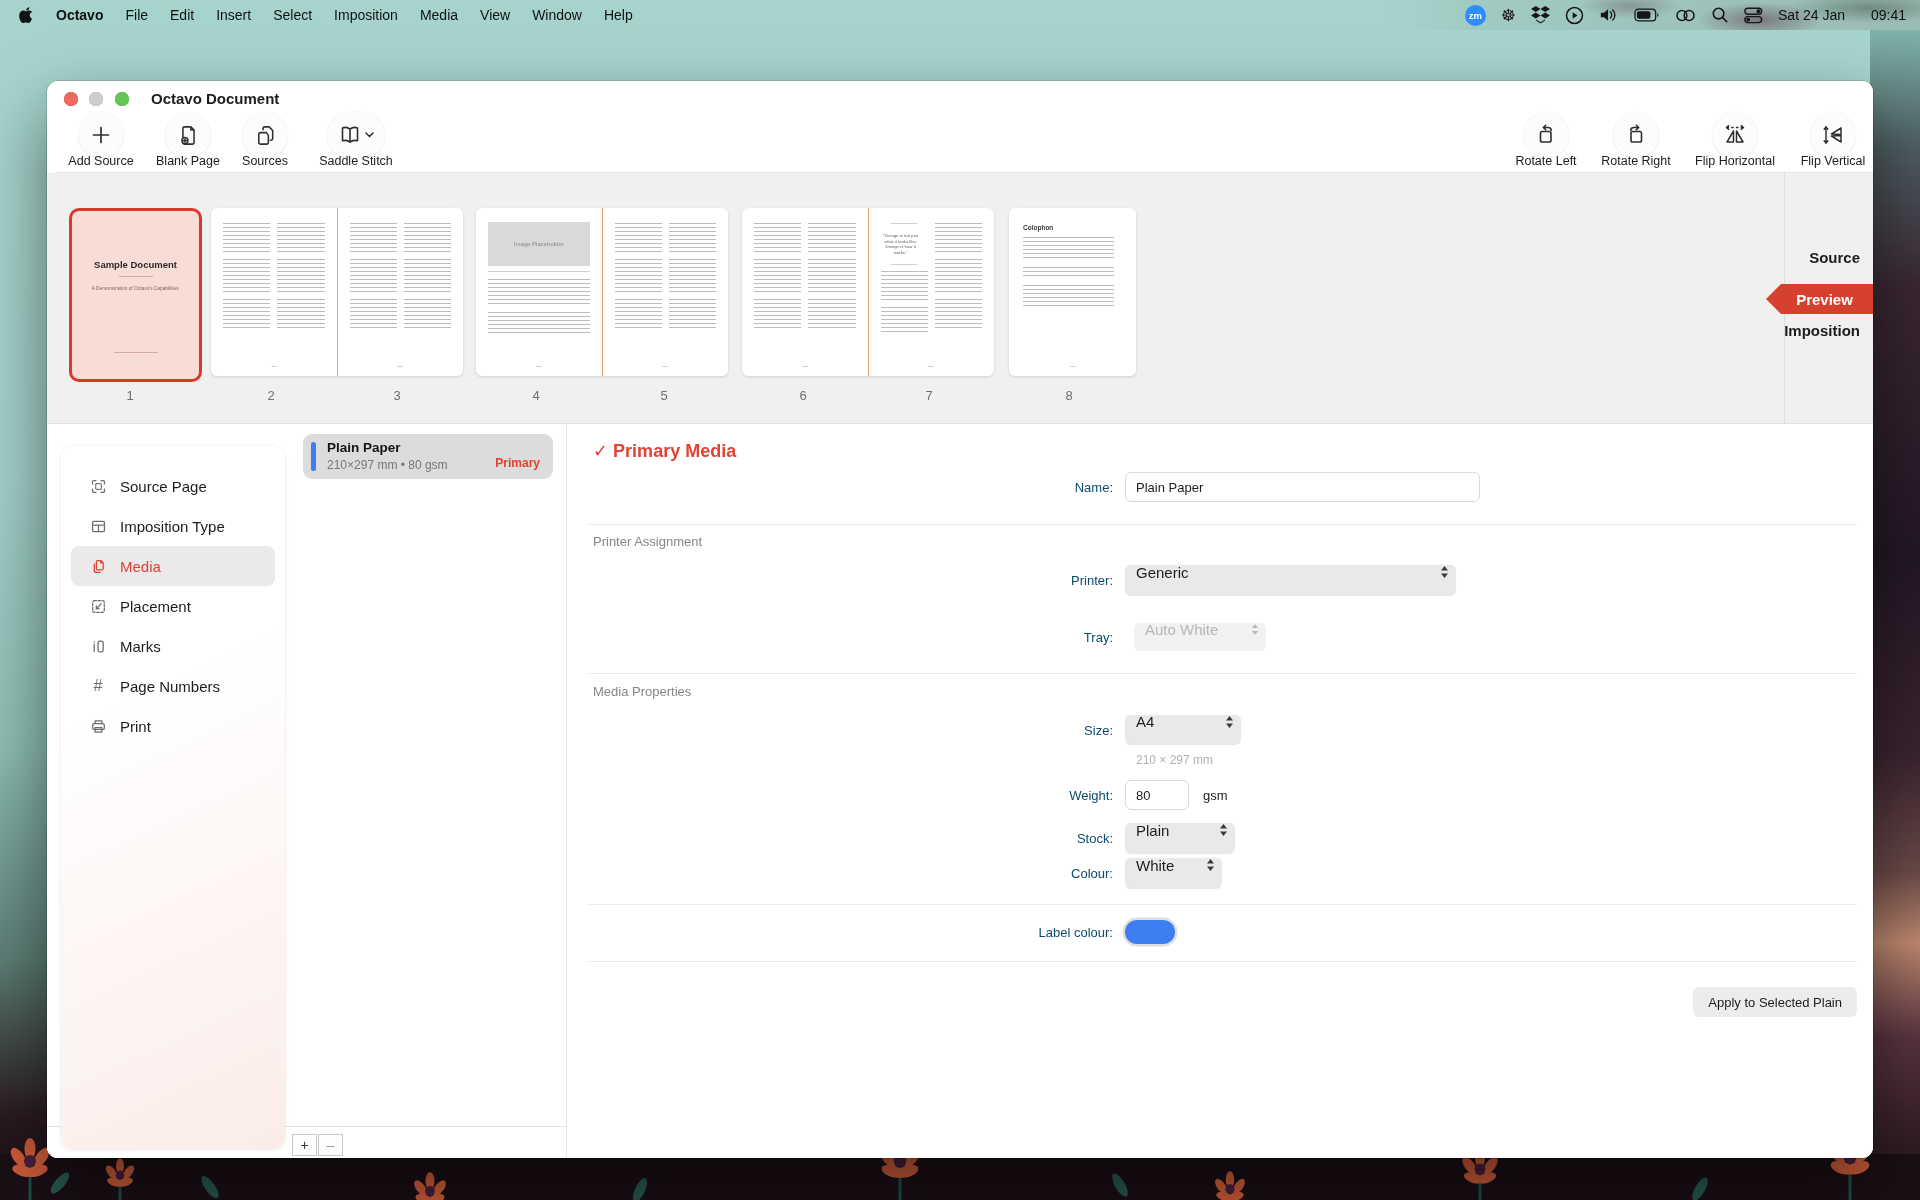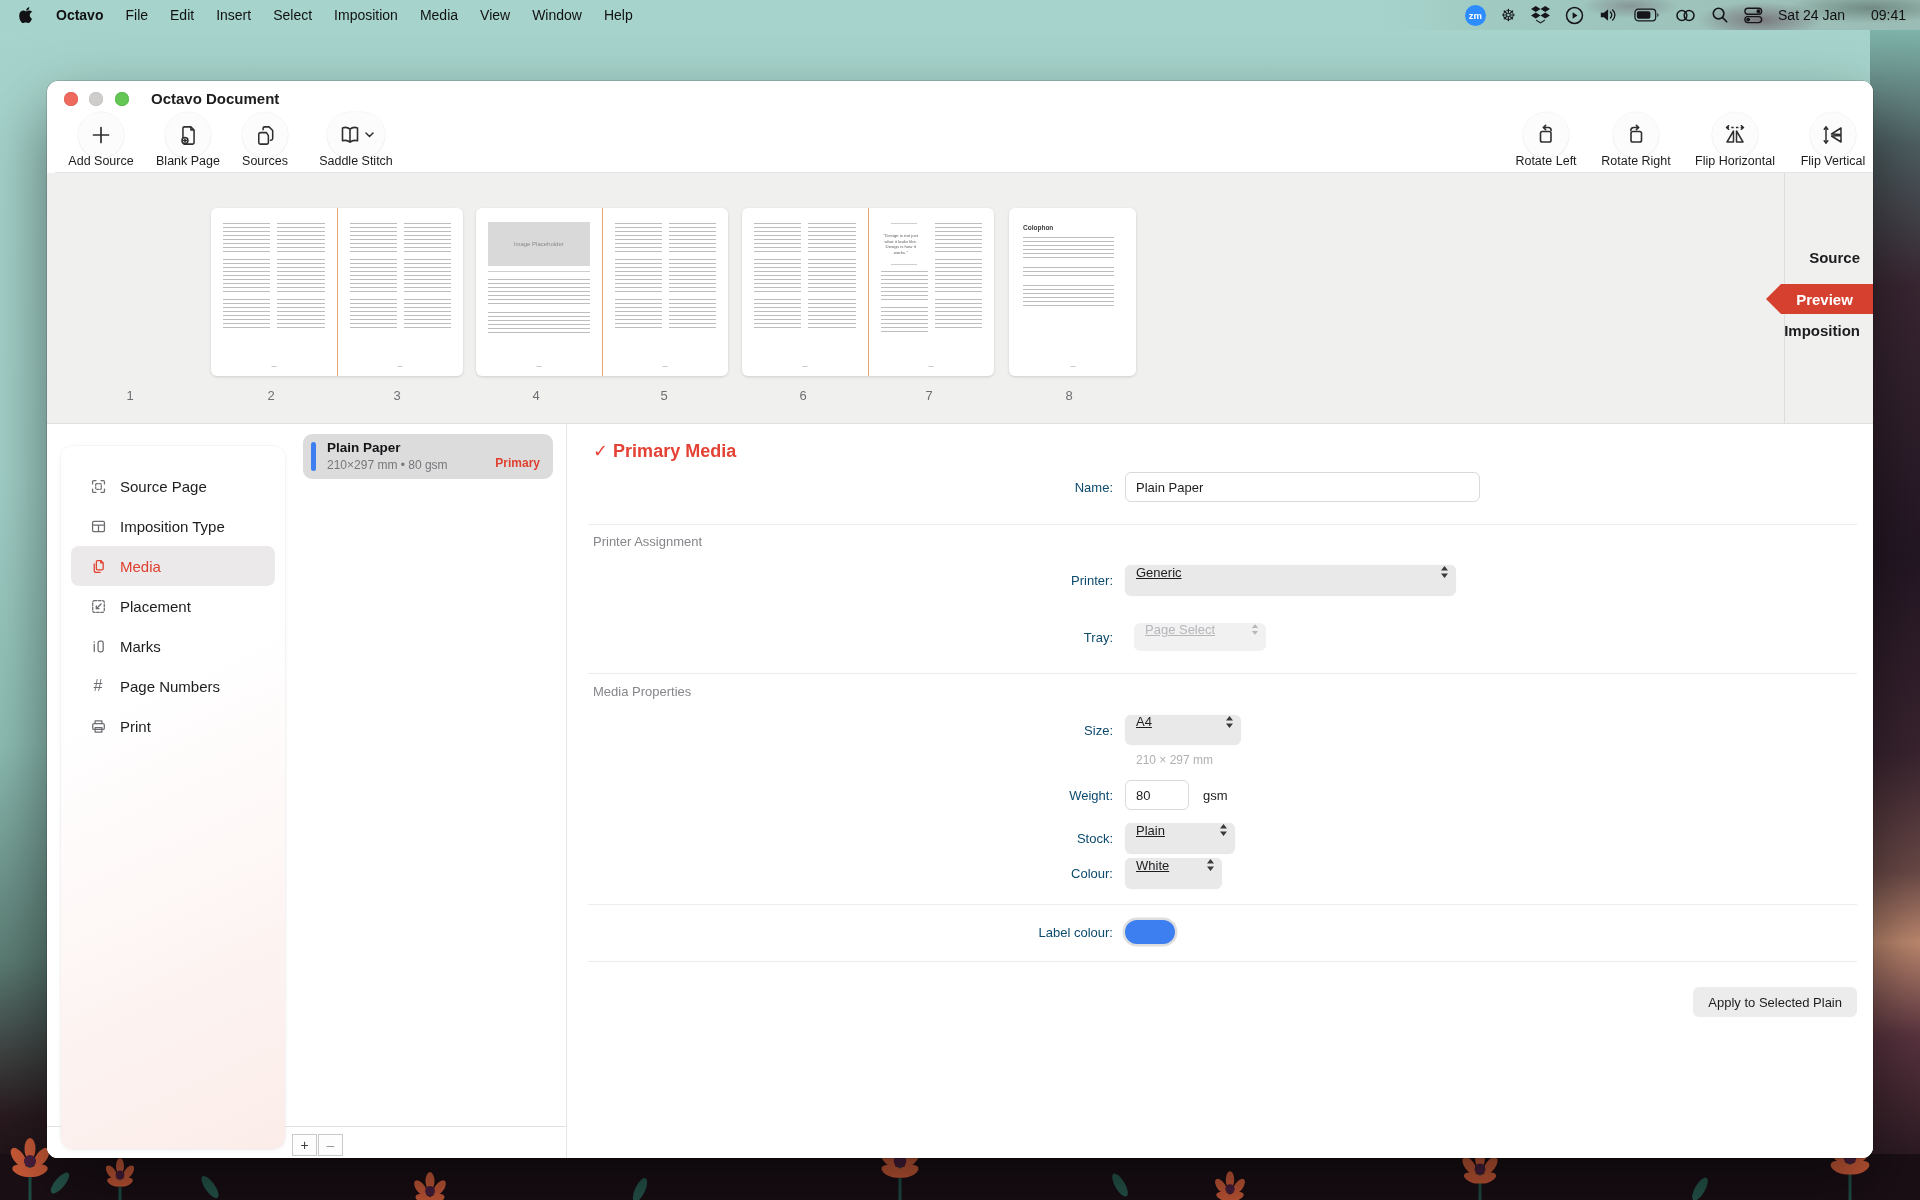--- a/index.html
+++ b/index.html
@@ -98,22 +98,22 @@
   .mi-badge{position:absolute;right:13px;bottom:9px;font-size:12px;font-weight:600;color:#e0402f;}
   
   .form{position:absolute;left:520px;top:0;right:0;bottom:0;}
   .prim{position:absolute;left:26px;top:16px;font-size:18px;font-weight:600;color:#e34234;}
   .fdiv{position:absolute;left:21px;right:16px;height:1px;background:#ececec;}
   .sect{position:absolute;left:26px;font-size:13px;font-weight:500;color:#86868b;}
   .flabel{position:absolute;left:346px;width:200px;text-align:right;font-size:13px;color:#0c4a6e;}
   .tinput{position:absolute;background:#fff;border:1px solid #d9d9de;border-radius:6px;font-size:13px;color:#1d1d1f;
     padding:0 10px;box-sizing:border-box;font-family:inherit;}
   .select{position:absolute;background:#e9e9ea;border-radius:6px;display:flex;align-items:center;
-    justify-content:space-between;font-size:13px;color:#1d1d1f;padding:0 7px 16px 11px;box-sizing:border-box;
-    box-shadow:0 .5px 1px rgba(0,0,0,.1);text-decoration:underline;}
+    justify-content:space-between;font-size:15px;color:#1d1d1f;padding:0 7px 16px 11px;box-sizing:border-box;
+    box-shadow:0 .5px 1px rgba(0,0,0,.1);}
   .select.dis{background:#f1f1f2;color:#b6b6bb;box-shadow:none;}
   .select svg{flex:0 0 auto;margin-left:8px;}
   .note{position:absolute;font-size:12px;color:#b0b0b5;}
   .unit{position:absolute;font-size:13px;color:#1d1d1f;}
   .swatch{position:absolute;left:558px;top:496px;width:50px;height:24px;border-radius:12px;background:#3d7ff0;
     box-shadow:0 0 0 2.5px #dedede;}
   .apply{position:absolute;right:16px;top:563px;height:30px;padding:0 15px;background:#ececec;border:none;
     border-radius:6px;font-size:13px;color:#1d1d1f;font-family:inherit;display:flex;align-items:center;}
 </style>
 </head>
@@ -313,20 +313,28 @@
           <path d="M3.2 6.2L5 4l1.8 2.2M3.2 17.8L5 20l1.8-2.2" stroke-linecap="round"></path>
           <path d="M10.5 11L20 5v6.5z"></path>
           <path d="M10.5 13L20 19v-6.5z"></path>
         </svg>
     </div>
     <div class="tlabel" style="left:1778px">Flip Vertical</div>
   </div>
 
   <div class="thumbstrip">
 
+    <div class="thumb cover" style="left:22px;width:127px">
+      <div class="half">
+        <div class="cv-title">Sample Document</div>
+        <div class="cv-rule"></div>
+        <div class="cv-sub">A Demonstration of Octavo's Capabilities</div>
+        <div class="cv-foot"></div>
+      </div>
+    </div>
 
     <div class="spread" style="left:164px;width:252px">
       <div class="half">
         <div class="cols">
             <div class="col">
               <div class="p h30"></div>
               <div class="p h34"></div>
               <div class="p h30"></div>
             </div>
         <div class="col">
@@ -541,21 +549,21 @@
       <div class="flabel" style="top:149px">Printer:</div>
       <div class="select" style="left:558px;top:141px;width:331px;height:30px">
         <span>Generic</span>
         <svg width="9" height="14" viewBox="0 0 9 14" fill="#3a3a3c">
             <path d="M4.5 1L8 5.4H1zM4.5 13L1 8.6h7z"></path>
           </svg>
       </div>
 
       <div class="flabel" style="top:206px">Tray:</div>
       <div class="select dis" style="left:567px;top:199px;width:132px;height:28px">
-        <span>Page Select</span>
+        <span>Auto White</span>
         <svg width="8" height="13" viewBox="0 0 9 14" fill="#b6b6bb">
             <path d="M4.5 1L8 5.4H1zM4.5 13L1 8.6h7z"></path>
           </svg>
       </div>
 
       <div class="fdiv" style="top:249px"></div>
       <div class="sect" style="top:260px">Media Properties</div>
 
       <div class="flabel" style="top:299px">Size:</div>
       <div class="select" style="left:558px;top:291px;width:116px;height:29px">

